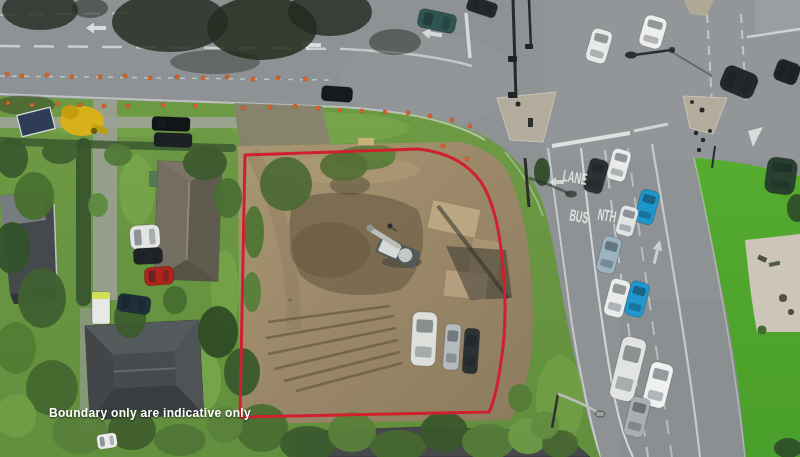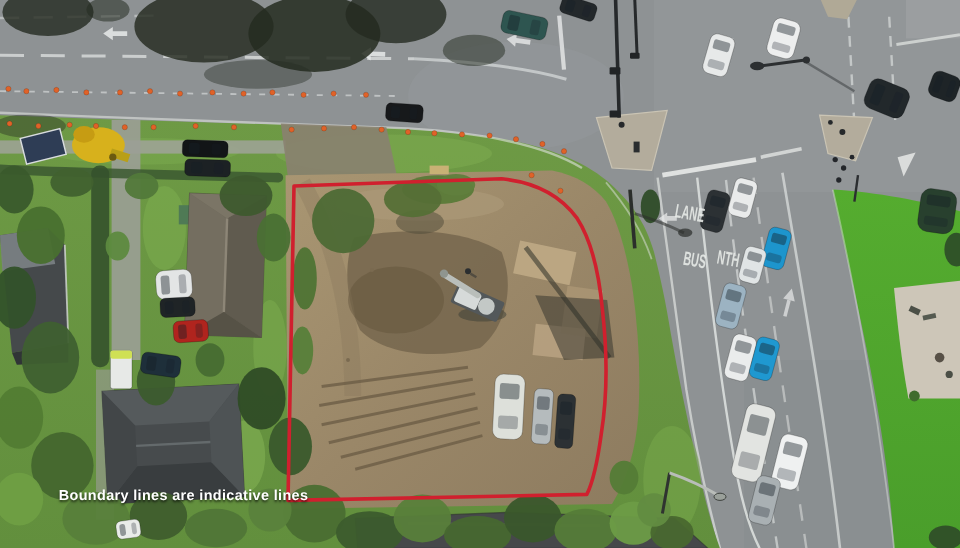--- a/index.html
+++ b/index.html
@@ -454,14 +454,14 @@
     <ellipse cx="571" cy="194" rx="6" ry="3.5" fill="#2b2e2b" opacity=".7"></ellipse>
   </g>
 
   <path d="M245,155 L418,149 C448,152 468,164 481,182 C492,199 499,226 502,258 C506,293 506,331 501,362 C498,384 494,402 489,412 L240,417 Z" fill="none" stroke="#d0202e" stroke-width="3" stroke-linejoin="round"></path>
 
   <text class="roadtext" font-size="9" text-anchor="middle" transform="translate(574,183) rotate(10) scale(1,1.8)">LANE</text>
   <text class="roadtext" font-size="9" text-anchor="middle" transform="translate(578,222) rotate(10) scale(1,1.8)">BUS</text>
   <text class="roadtext" font-size="9" text-anchor="middle" transform="translate(606,221) rotate(10) scale(1,1.8)">NTH</text>
 </svg>
 
-<div class="caption">Boundary lines are indicative lines</div>
+<div class="caption">Boundary only are indicative only</div>
 </div>
 
 </body></html>

